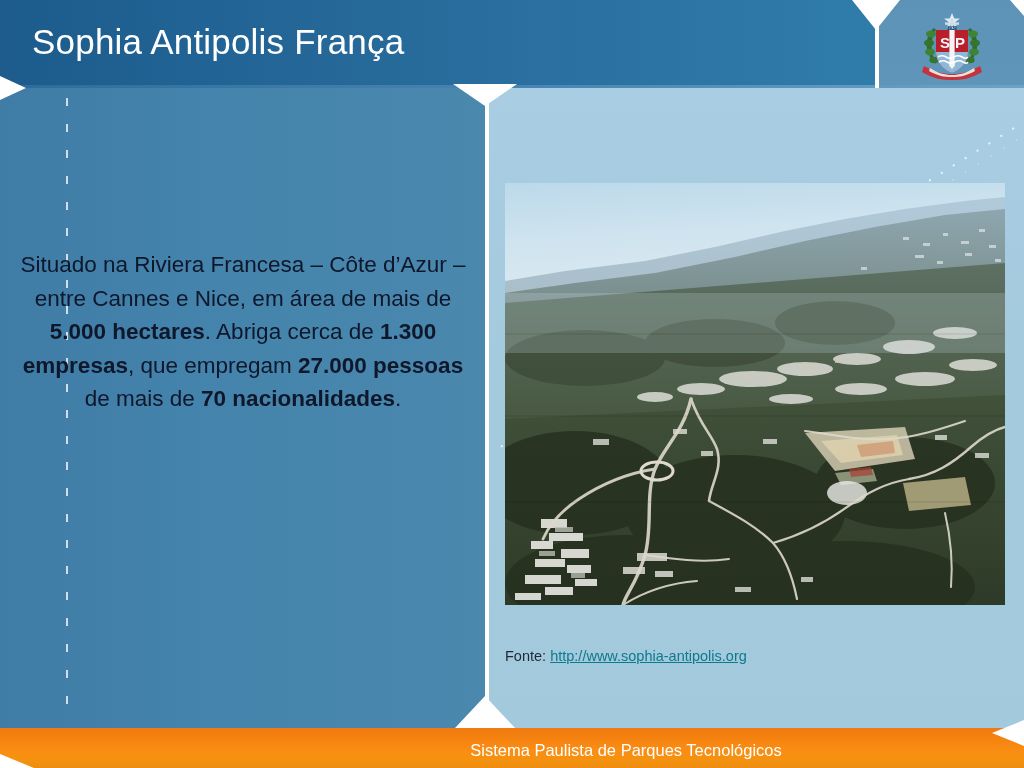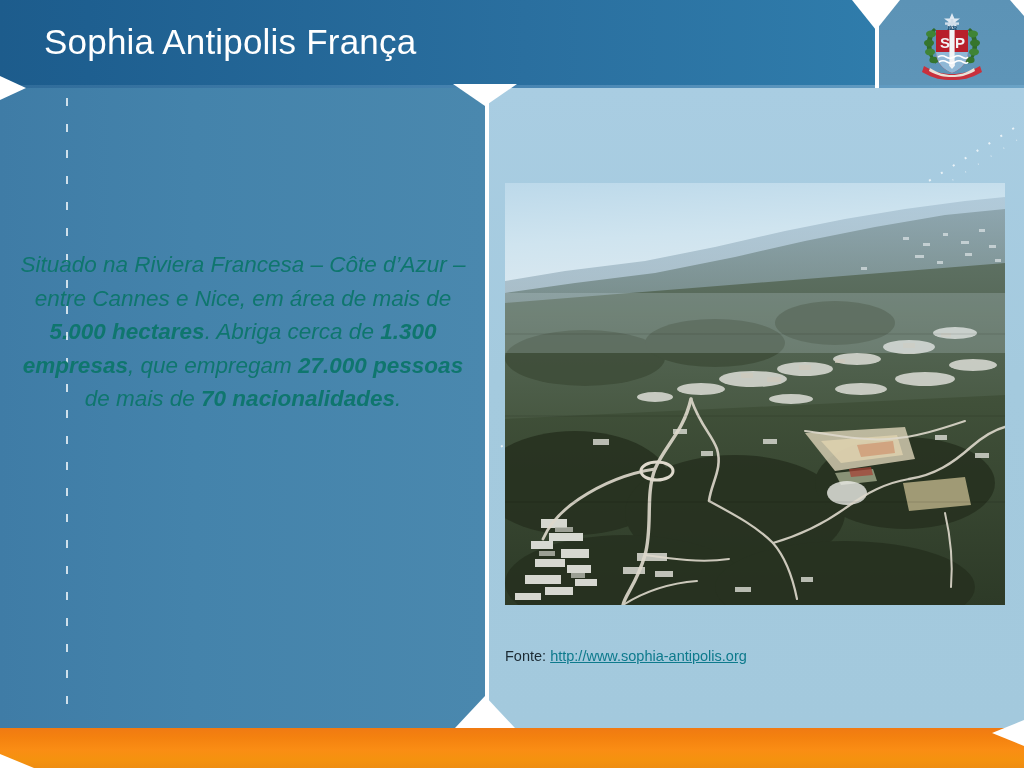--- a/index.html
+++ b/index.html
@@ -44,21 +44,20 @@
   }
   .title-text {
     position: absolute;
     left: 32px;
     top: 22px;
     width: 820px;
     font-size: 35px;
     color: #ffffff;
     letter-spacing: 0.2px;
     white-space: nowrap;
-    margin-left: 12px;
   }
 
   
   .logo-panel {
     position: absolute;
     left: 879px; top: 0;
     width: 145px; height: 85px;
     background: linear-gradient(to bottom, #5c93b6 0%, #5e95b8 100%);
   }
 
@@ -161,24 +160,23 @@
   }
   .diag-dots svg { display: block; }
 
   
   .body-text {
     position: absolute;
     left: 18px;
     top: 248px;
     width: 450px;
     text-align: center;
-    color: #0f766e;
+    color: #0f172a;
     font-size: 22.5px;
     line-height: 33.5px;
-    font-style: italic;
   }
   .body-text b { font-weight: bold; }
 
   
   .photo {
     position: absolute;
     left: 505px; top: 183px;
     width: 500px; height: 422px;
     overflow: hidden;
     background: #5d7a5a;
@@ -474,14 +472,15 @@
 
   <div class="source-line">
     <span>Fonte:</span>
     <a class="source-link" href="#">http://www.sophia-antipolis.org</a>
   </div>
 
   <div class="footer-bar">
     <div class="footer-notch-left"></div>
     <div class="footer-notch-right"></div>
   </div>
+  <div class="footer-text">Sistema Paulista de Parques Tecnológicos</div>
 
 </div>
 
 </body></html>

